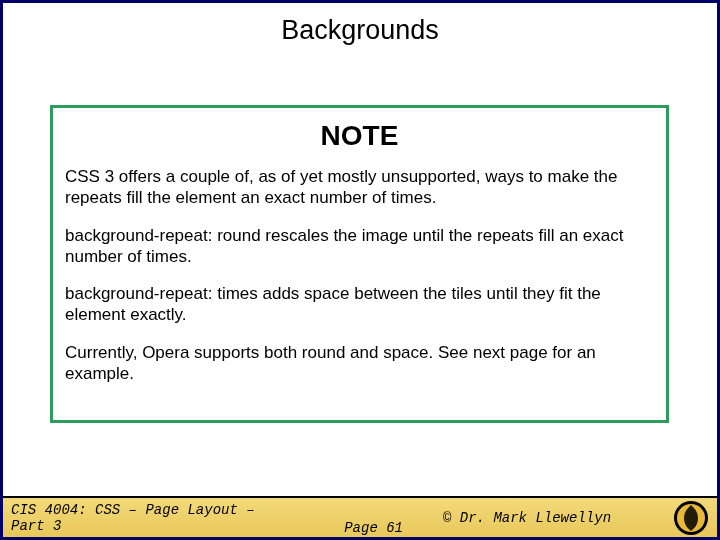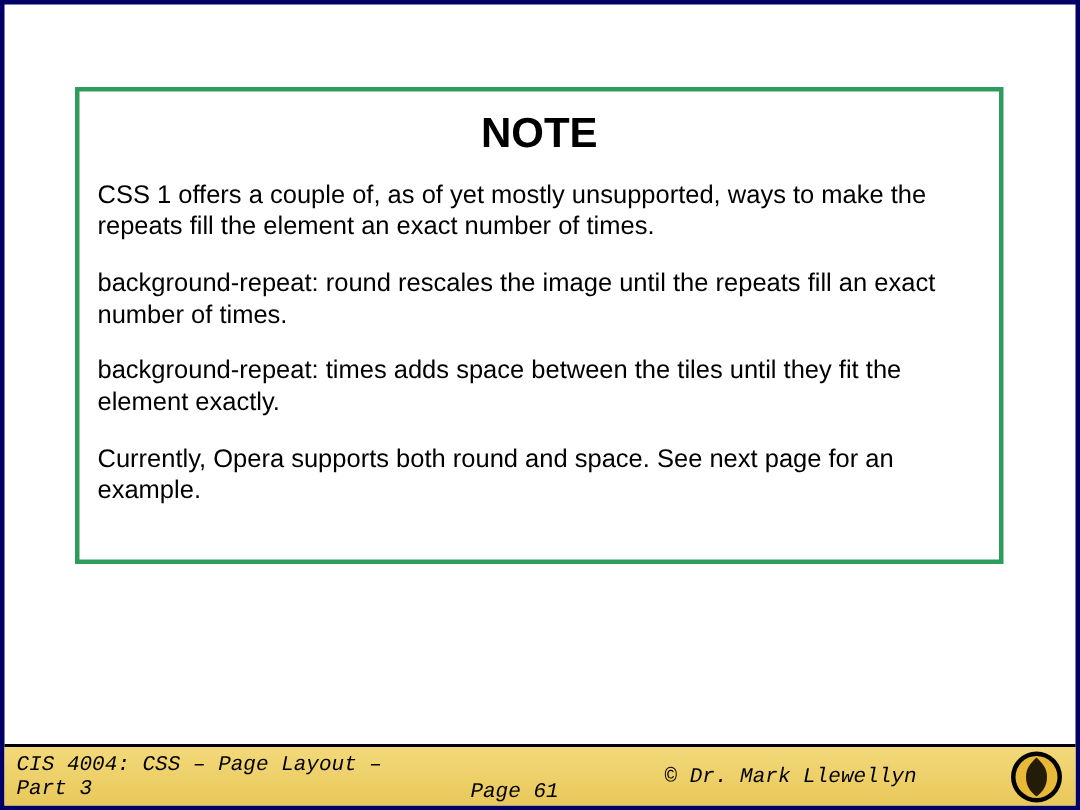--- a/index.html
+++ b/index.html
@@ -59,47 +59,48 @@
   }
   .footer-left {
     font-style: italic;
     font-size: 14px;
     padding-left: 8px;
     flex: 0 0 280px;
   }
   .footer-center {
     font-style: italic;
     font-size: 14px;
-    text-align: center;
+    text-align: right;
     flex: 0 0 120px;
     margin-top: 20px;
   }
   .footer-right {
     font-style: italic;
     font-size: 14px;
     padding-left: 40px;
   }
   .logo {
     position: absolute;
     right: 8px;
     top: 2px;
     width: 36px;
     height: 36px;
   }
 </style>
 </head>
 <body>
 
 <div class="slide">
+  <div class="title">Backgrounds</div>
 
   <div class="content-area">
     <div class="note-box">
       <div class="note-heading">NOTE</div>
 
-      <p class="para">CSS 1 offers a couple of, as of yet mostly unsupported, ways to make the repeats fill the element an exact number of times.</p>
+      <p class="para">CSS 3 offers a couple of, as of yet mostly unsupported, ways to make the repeats fill the element an exact number of times.</p>
 
       <p class="para">
         <span class="mono">background-repeat: round</span><span> rescales the image until the repeats fill an exact number of times.</span>
       </p>
 
       <p class="para">
         <span class="mono">background-repeat: times</span><span> adds space between the tiles until they fit the element exactly.</span>
       </p>
 
       <p class="para">

